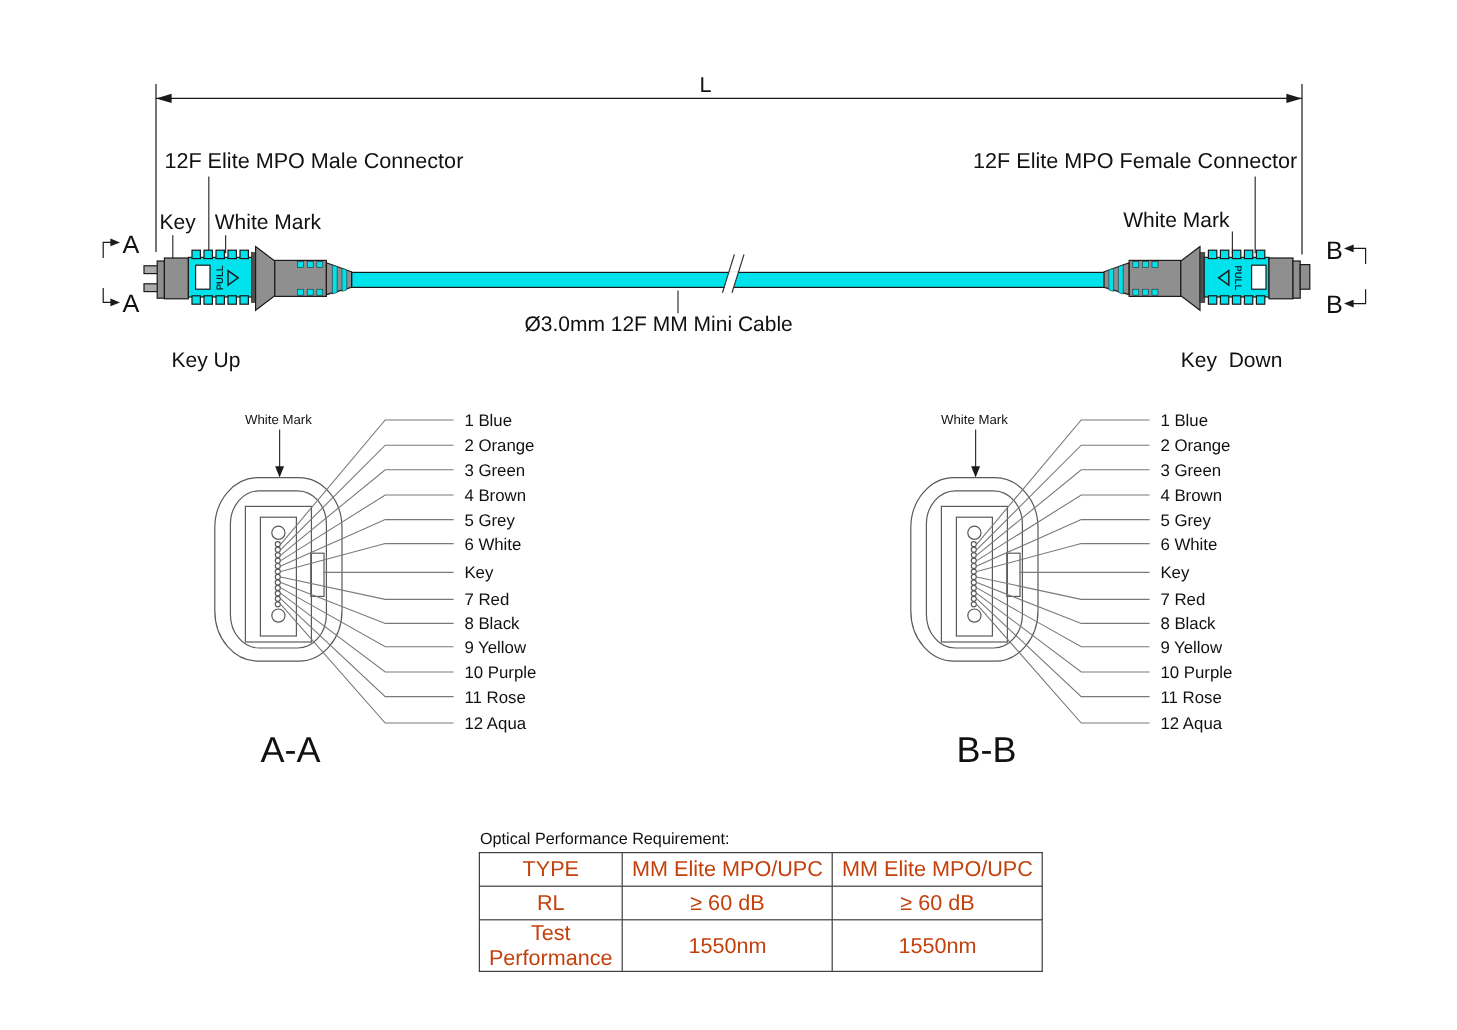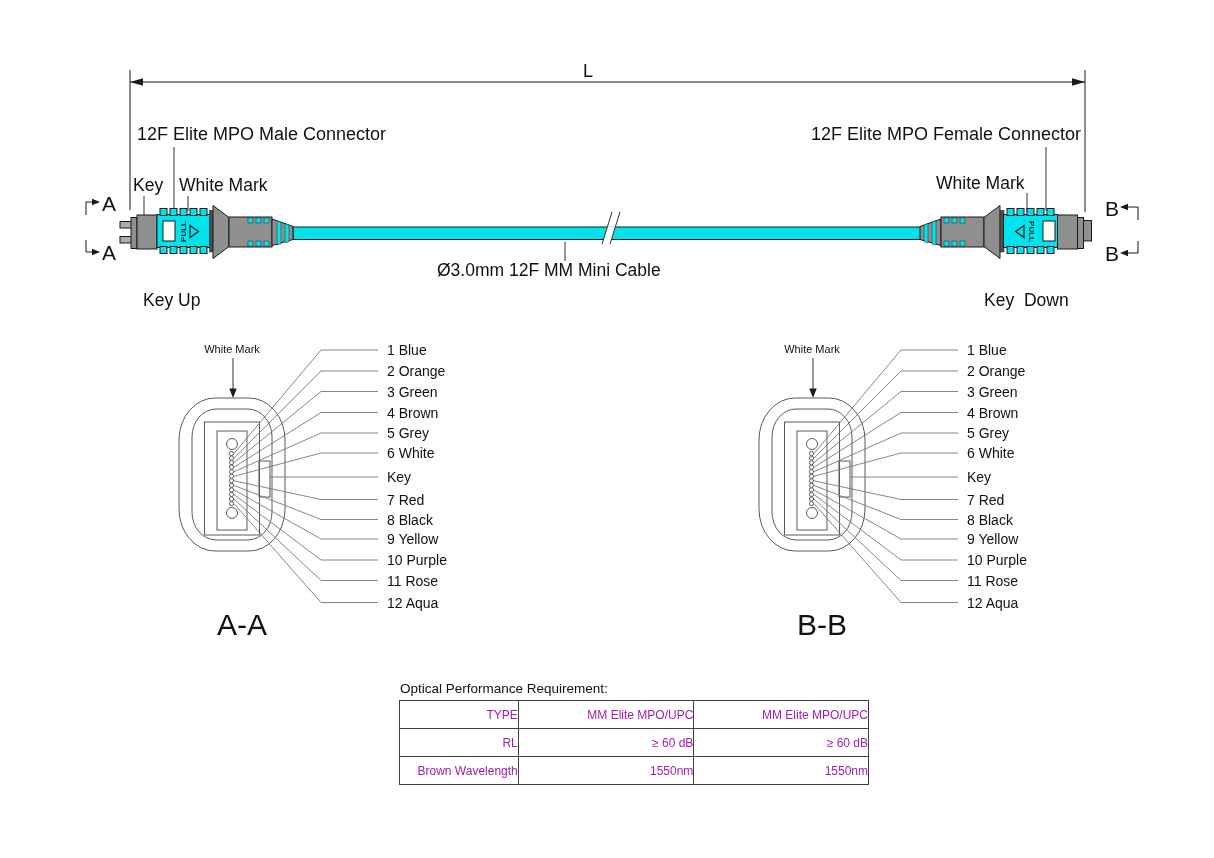--- a/index.html
+++ b/index.html
@@ -24,24 +24,24 @@
   .leader    {fill:none;stroke:#787878;stroke-width:.9;}
   .aqua-mark {fill:var(--cable-aqua,#00E2EC);stroke:#2a2a2a;stroke-width:.5;}
 
   .lbl{font-family:"Liberation Sans",sans-serif;fill:#111;}
   .f18{font-size:18px;} .f17{font-size:17.5px;} .f21{font-size:21px;}
   .f14{font-size:14px;} .f11{font-size:11px;} .f30{font-size:30px;}
   .fpull{font-size:8px;font-weight:bold;fill:#062e31;}
 
   
   #opt-block{position:absolute;left:399px;top:679px;width:470px;}
-  .opt-title{font-size:13.5px;color:#111;margin:2px 0 4px 1px;}
+  .opt-title{font-size:13.5px;color:#111;margin:12px 0 4px 1px;}
   table.opt{border-collapse:collapse;table-layout:fixed;}
-  table.opt td{border:1px solid #3f3f3f;height:27px;text-align:right;
-               font-size:12px;color:#a21caf;padding:0;}
+  table.opt td{border:1px solid #3f3f3f;height:27px;text-align:center;
+               font-size:18px;color:#c2410c;padding:0;}
   td.c1{width:118px;} td.c2{width:175px;} td.c3{width:174px;}
 </style>
 </head>
 <body>
 
 <div id="page">
 
   <svg id="assembly" width="1214" height="330" viewBox="0 0 1214 330">
 
     <g>
@@ -301,21 +301,21 @@
         <td class="c1">TYPE</td>
         <td class="c2">MM Elite MPO/UPC</td>
         <td class="c3">MM Elite MPO/UPC</td>
       </tr>
       <tr>
         <td class="c1">RL</td>
         <td class="c2">≥ 60 dB</td>
         <td class="c3">≥ 60 dB</td>
       </tr>
       <tr>
-        <td class="c1">Brown Wavelength</td>
+        <td class="c1">Test Performance</td>
         <td class="c2">1550nm</td>
         <td class="c3">1550nm</td>
       </tr>
     </tbody>
       </table>
   </div>
 
 </div>
 
 </body></html>

